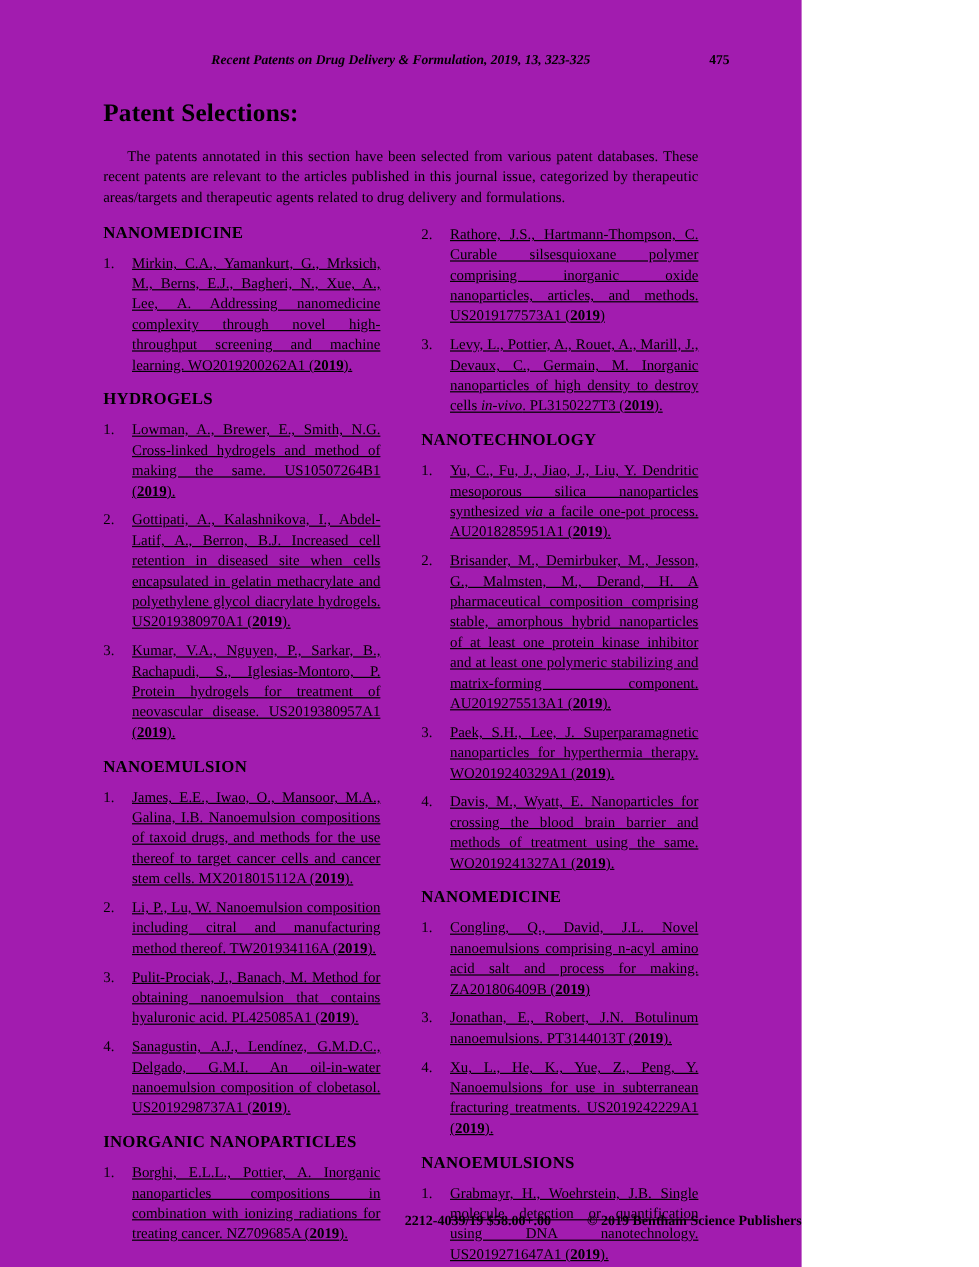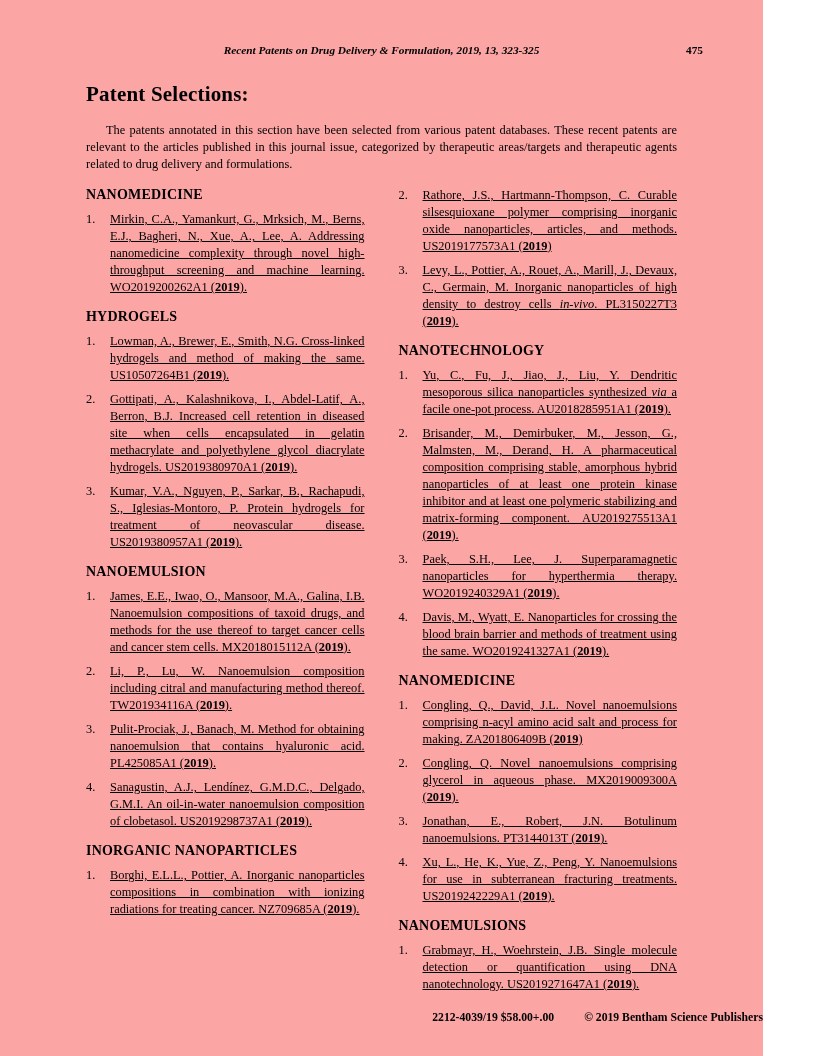--- a/index.html
+++ b/index.html
@@ -2,23 +2,23 @@
 <html><head>
 <meta charset="utf-8">
 <style>
   html, body {
     margin: 0;
     padding: 0;
     background: #ffffff;
   }
   .page {
     position: relative;
-    width: 763px;
+    width: 668px;
     height: 1056px;
-    background: #fca5a5;
+    background: #a21caf;
     color: #000000;
     font-family: "Liberation Serif", "DejaVu Serif", serif;
     box-sizing: border-box;
     padding: 44px 86px 0 86px;
     overflow: hidden;
   }
   .running-header {
     position: relative;
     height: 16px;
     font-size: 11.3px;
@@ -132,21 +132,20 @@
     <div class="column" id="col-right">
         <p class="patent-item"><span class="item-number">2.</span><span class="item-text">Rathore, J.S., Hartmann-Thompson, C. Curable silsesquioxane polymer comprising inorganic oxide nanoparticles, articles, and methods. US2019177573A1 (<b>2019</b>)</span></p>
         <p class="patent-item"><span class="item-number">3.</span><span class="item-text">Levy, L., Pottier, A., Rouet, A., Marill, J., Devaux, C., Germain, M. Inorganic nanoparticles of high density to destroy cells <i>in-vivo</i>. PL3150227T3 (<b>2019</b>).</span></p>
         <div class="section-heading">NANOTECHNOLOGY</div>
         <p class="patent-item"><span class="item-number">1.</span><span class="item-text">Yu, C., Fu, J., Jiao, J., Liu, Y. Dendritic mesoporous silica nanoparticles synthesized <i>via</i> a facile one-pot process. AU2018285951A1 (<b>2019</b>).</span></p>
         <p class="patent-item"><span class="item-number">2.</span><span class="item-text">Brisander, M., Demirbuker, M., Jesson, G., Malmsten, M., Derand, H. A pharmaceutical composition comprising stable, amorphous hybrid nanoparticles of at least one protein kinase inhibitor and at least one polymeric stabilizing and matrix-forming component. AU2019275513A1 (<b>2019</b>).</span></p>
         <p class="patent-item"><span class="item-number">3.</span><span class="item-text">Paek, S.H., Lee, J. Superparamagnetic nanoparticles for hyperthermia therapy. WO2019240329A1 (<b>2019</b>).</span></p>
         <p class="patent-item"><span class="item-number">4.</span><span class="item-text">Davis, M., Wyatt, E. Nanoparticles for crossing the blood brain barrier and methods of treatment using the same. WO2019241327A1 (<b>2019</b>).</span></p>
         <div class="section-heading">NANOMEDICINE</div>
         <p class="patent-item"><span class="item-number">1.</span><span class="item-text">Congling, Q., David, J.L. Novel nanoemulsions comprising n-acyl amino acid salt and process for making. ZA201806409B (<b>2019</b>)</span></p>
-        <p class="patent-item"><span class="item-number">2.</span><span class="item-text">Congling, Q. Novel nanoemulsions comprising glycerol in aqueous phase. MX2019009300A (<b>2019</b>).</span></p>
         <p class="patent-item"><span class="item-number">3.</span><span class="item-text">Jonathan, E., Robert, J.N. Botulinum nanoemulsions. PT3144013T (<b>2019</b>).</span></p>
         <p class="patent-item"><span class="item-number">4.</span><span class="item-text">Xu, L., He, K., Yue, Z., Peng, Y. Nanoemulsions for use in subterranean fracturing treatments. US2019242229A1 (<b>2019</b>).</span></p>
         <div class="section-heading">NANOEMULSIONS</div>
         <p class="patent-item"><span class="item-number">1.</span><span class="item-text">Grabmayr, H., Woehrstein, J.B. Single molecule detection or quantification using DNA nanotechnology. US2019271647A1 (<b>2019</b>).</span></p>
       </div>
   </div>
 
   <div class="footer">
     <span class="issn">2212-4039/19 $58.00+.00</span><span class="copyright">© 2019 Bentham Science Publishers</span>
   </div>

